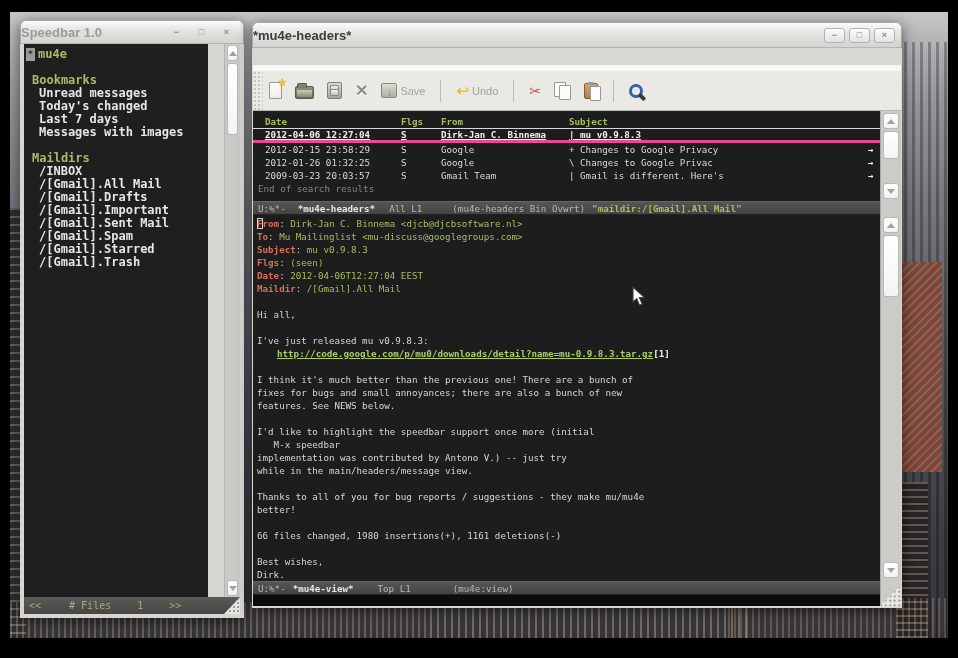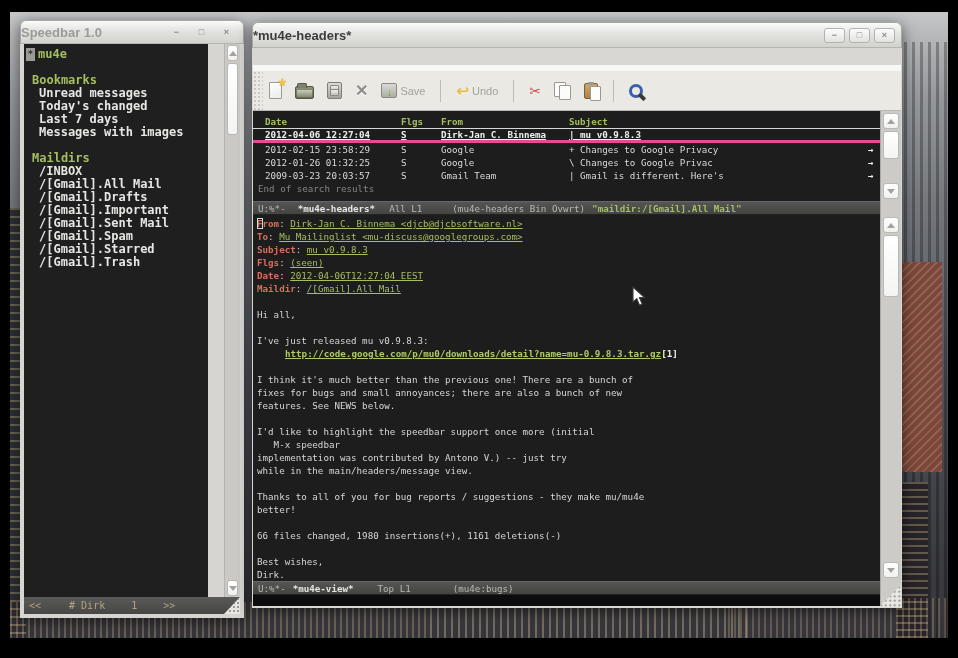--- a/index.html
+++ b/index.html
@@ -142,24 +142,24 @@
   #modeline1{top:90px;} #modeline2{top:470px;}
   .ml-coding{margin-left:5px;}
   .ml-buffer{font-weight:bold;color:#e6e6e4;}
   #modeline1 .ml-buffer{margin-left:12px;} #modeline1 .ml-pos{margin-left:14px;}
   #modeline1 .ml-modes{margin-left:30px;} #modeline1 .ml-query{margin-left:7px;color:#a5bf60;font-weight:bold;}
   #modeline2 .ml-buffer{margin-left:7px;} #modeline2 .ml-pos{margin-left:24px;} #modeline2 .ml-modes{margin-left:42px;}
   #view-pane{position:absolute;left:0;top:104px;right:21px;height:366px;padding-top:2px;overflow:hidden;}
   .vfield{height:13px;white-space:pre;padding-left:4px;}
   .vlabel{color:#d4705c;font-weight:bold;}
   .vcolon{color:#c9c9c7;}
-  .vvalue{color:#a5bf60;text-decoration:underline;}
+  .vvalue{color:#a5bf60;}
   .cursor-box{outline:1px solid #d8d8d6;outline-offset:-1px;}
   .bline{height:13px;white-space:pre;padding-left:4px;color:#d6d6d4;}
-  .bline.linkline{padding-left:32px;}
+  .bline.linkline{padding-left:24px;}
   .mlink{color:#aecb66;font-weight:bold;text-decoration:underline;}
   .mref{color:#efefed;font-weight:bold;}
   #echo{position:absolute;left:0;right:0;top:484px;height:11px;background:#0c0c0c;}
   #win-grip{position:absolute;right:1px;bottom:1px;width:22px;height:22px;background:#e9e8e4;
     clip-path:polygon(100% 0,100% 100%,0 100%);
     background-image:radial-gradient(circle,#9a9a96 1px,transparent 1px);background-size:4.5px 4.5px;}
 
   
   #mcursor{position:absolute;left:632px;top:286px;pointer-events:none;}
 </style>
@@ -215,21 +215,21 @@
         <span class="sbtn" style="top:1px;">
             <span class="chev-up"></span>
           </span>
         <span class="sthumb" style="top:19px;height:72px;"></span>
         <span class="sbtn" style="bottom:1px;">
             <span class="chev-down"></span>
           </span>
       </div>
       <div id="sb-status">
         <span class="sbs-left">&lt;&lt;</span>
-        <span class="sbs-files"># Dirk</span>
+        <span class="sbs-files"># Files</span>
         <span class="sbs-count">1</span>
         <span class="sbs-right">&gt;&gt;</span>
       </div>
       <div id="sb-grip"></div>
     </div>
   </div>
 
   <div class="win" id="mainwin">
     <div class="titlebar">
       <span class="title">*mu4e-headers*</span>
@@ -348,21 +348,21 @@
             <div class="bline"></div>
             <div class="bline">Best wishes,</div>
             <div class="bline">Dirk.</div>
           </div>
       </div>
 
       <div class="modeline" id="modeline2">
         <span class="ml-coding">U:%*-</span>
         <span class="ml-buffer">*mu4e-view*</span>
         <span class="ml-pos">Top L1</span>
-        <span class="ml-modes">(mu4e:bugs)</span>
+        <span class="ml-modes">(mu4e:view)</span>
       </div>
 
       <div id="echo"></div>
 
       <div id="scrollcol">
         <div class="scrollsec" style="top:1px;height:88px;">
           <span class="sbtn" style="top:1px;">
               <span class="chev-up"></span>
             </span>
           <span class="sthumb" style="top:19px;height:28px;"></span>

